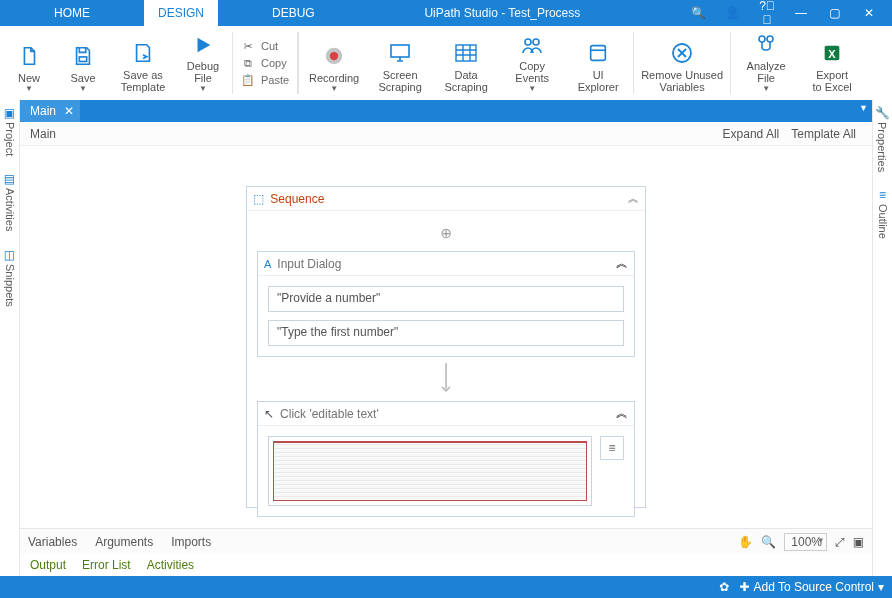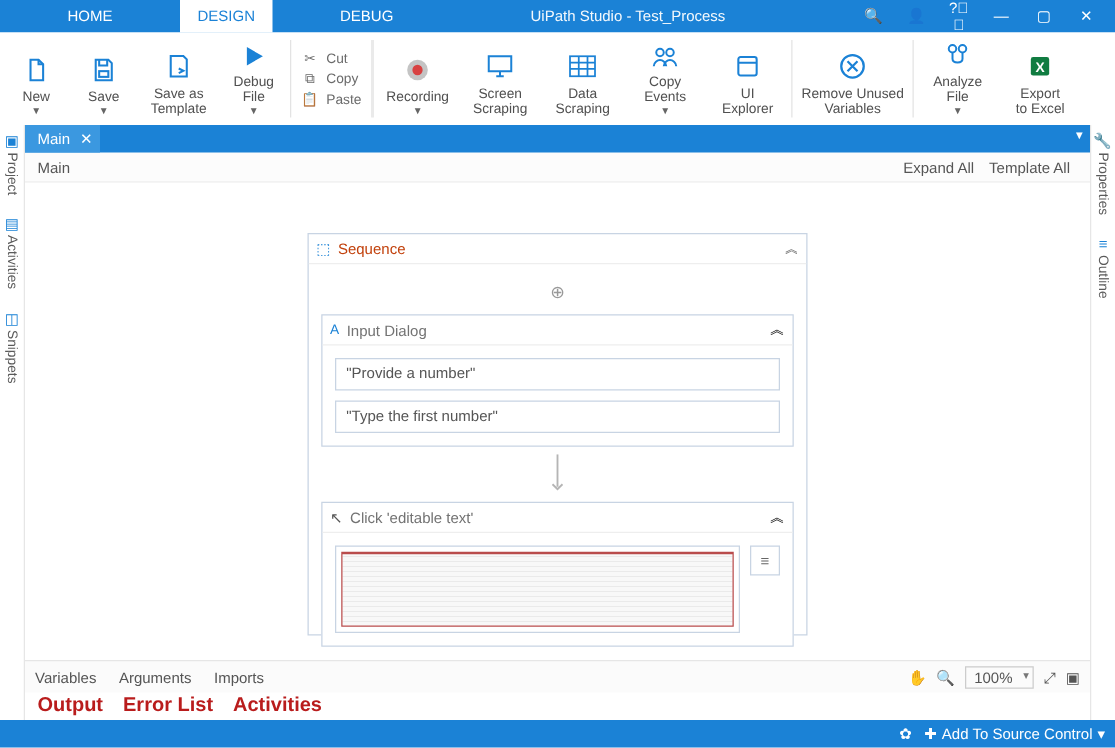--- a/index.html
+++ b/index.html
@@ -70,24 +70,24 @@
     .snap-body { padding: 10px; display: flex; gap: 8px; }
     .snapshot { flex: 1; height: 70px; border: 1px solid #c8d4e3; padding: 4px; }
     .snapshot-inner { width: 100%; height: 100%; border: 1px solid #b94c4c; border-top-width: 2px; background: repeating-linear-gradient(0deg,#f8f8f8 0,#f8f8f8 3px,#eaeaea 3px,#eaeaea 4px); }
     .snap-menu { width: 24px; height: 24px; border: 1px solid #c8d4e3; display: flex; align-items: center; justify-content: center; color: #666; cursor: pointer; }
 
     .panel-tabs { height: 26px; border-top: 1px solid #e6e6e6; display: flex; align-items: center; padding: 0 8px; gap: 18px; background: #fbfbfb; }
     .panel-tabs .ptab { font-size: 12px; color: #555; cursor: pointer; }
     .panel-tabs .sp { flex: 1; }
     .zoom { display: flex; align-items: center; gap: 8px; color: #555; }
     .zoom .zbtn { cursor: pointer; }
-    .zoom .zsel { border: 1px solid #ccc; padding: 1px 16px 1px 6px; font-size: 12px; position: relative; }
+    .zoom .zsel { border: 1px solid #ccc; padding: 1px 4px 1px 6px; font-size: 12px; position: relative; }
     .zoom .zsel::after { content: "▾"; position: absolute; right: 3px; top: 1px; font-size: 9px; color: #777; }
 
-    .bottom-tabs { height: 22px; display: flex; align-items: center; padding: 0 10px; gap: 16px; color: #b91c1c; font-size: 16px; font-weight: bold; }
+    .bottom-tabs { height: 22px; display: flex; align-items: center; padding: 0 10px; gap: 16px; color: #4d7c0f; font-size: 12px; }
     .bottom-tabs .btab { cursor: pointer; }
 
     .status { height: 22px; background: #1B82D6; display: flex; align-items: center; justify-content: flex-end; color: #fff; font-size: 12px; gap: 10px; padding: 0 8px; }
     .status .sbtn { cursor: pointer; display: flex; align-items: center; gap: 4px; }
   </style>
 </head>
 <body>
 
 <div class="titlebar">
   <div class="menu-tabs">

